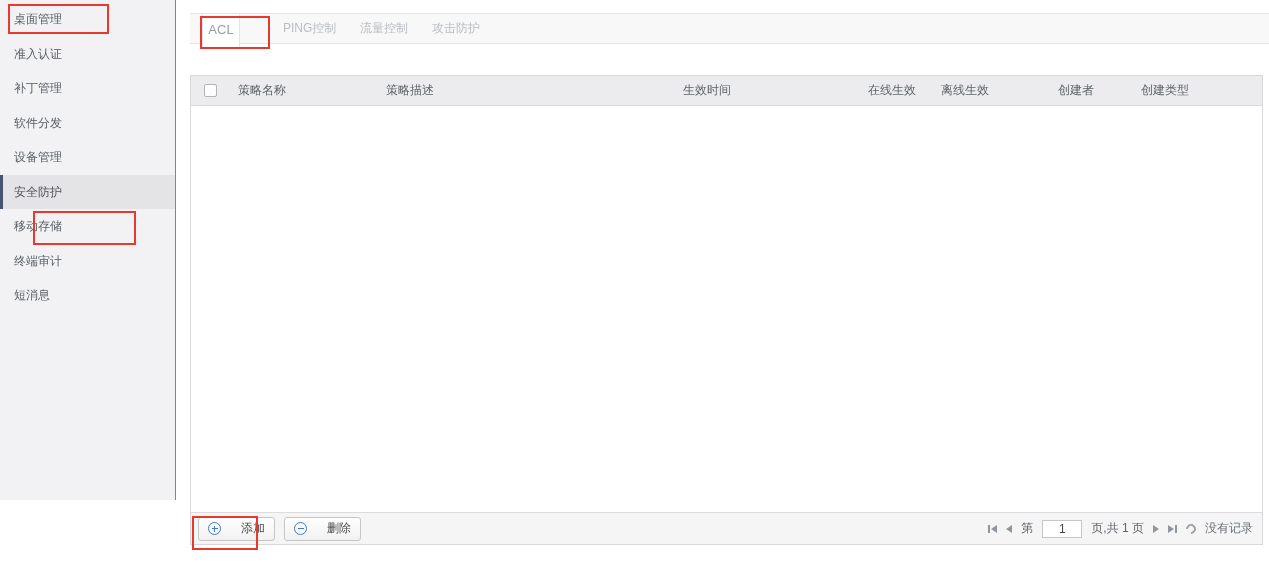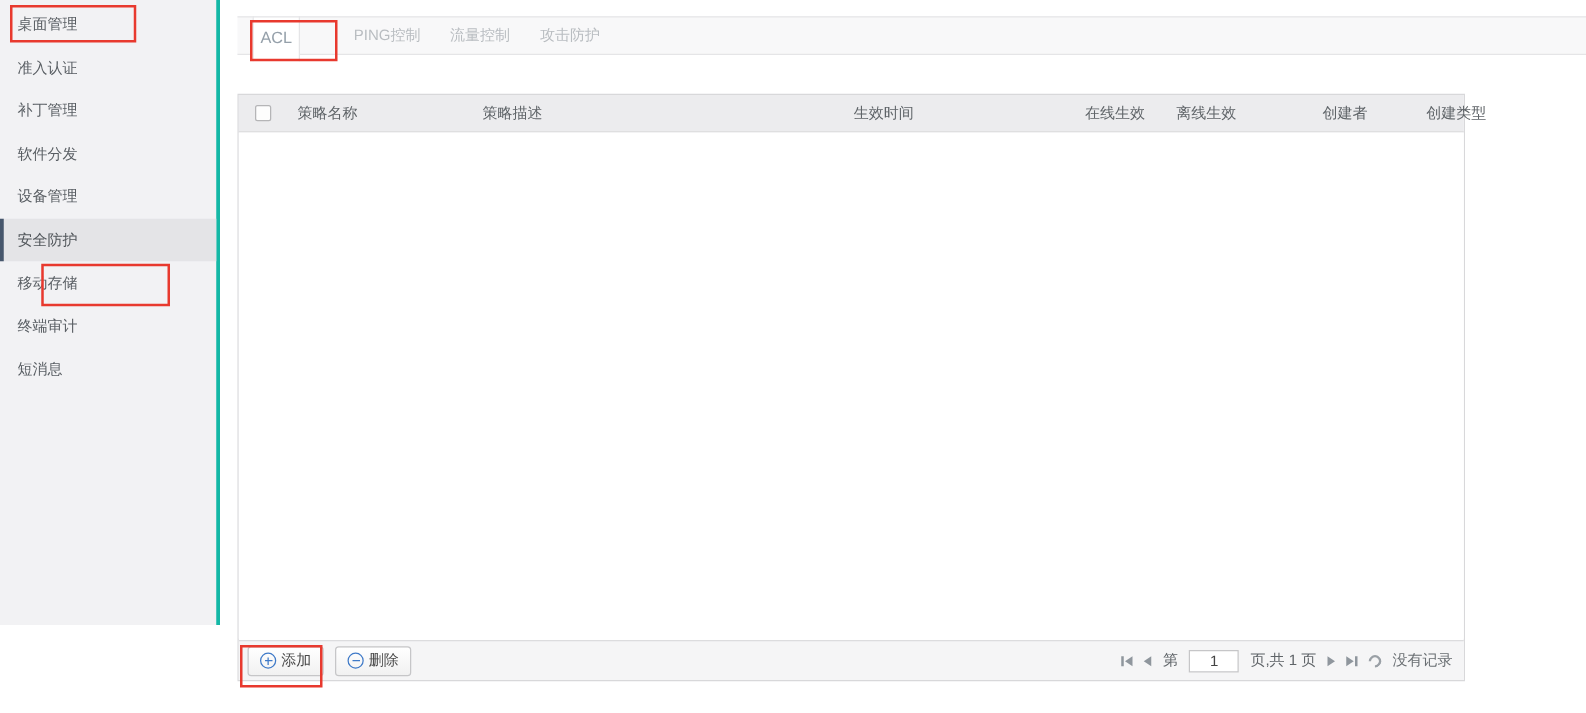--- a/index.html
+++ b/index.html
@@ -5,21 +5,21 @@
   html,body{margin:0;padding:0;}
   body{
     width:1269px;height:570px;position:relative;overflow:hidden;
     background:#ffffff;
     font-family:"Liberation Sans","DejaVu Sans",sans-serif;
     -webkit-font-smoothing:antialiased;
   }
   
   .sidebar{
     position:absolute;left:0;top:0;width:176px;height:500px;
-    background:#f2f2f4;border-right:3px solid #14b8a6;
+    background:#f2f2f4;border-right:1px solid #14b8a6;
     padding-top:2px;box-sizing:border-box;
   }
   .side-item{
     position:relative;height:34.5px;line-height:34.5px;
     padding-left:14px;font-size:12px;color:#595e63;cursor:pointer;
     white-space:nowrap;
   }
   .side-item.selected{background:#e4e4e7;color:#50555a;}
   .sel-bar{position:absolute;left:0;top:0;width:3px;height:100%;background:#46566c;}
   
@@ -36,21 +36,21 @@
     text-align:center;line-height:31px;font-size:13px;color:#95a0aa;
     z-index:2;cursor:pointer;box-sizing:border-box;
   }
   .tab{
     position:absolute;top:0;height:29px;line-height:29px;
     font-size:12px;color:#b9bdc1;cursor:pointer;white-space:nowrap;
   }
   .tab.t1{left:93px;} .tab.t2{left:170px;} .tab.t3{left:242px;}
   
   .grid{
-    position:absolute;left:190px;top:75px;width:982px;height:470px;
+    position:absolute;left:190px;top:75px;width:1073px;height:470px;
     border:1px solid #d8d8da;background:#fff;box-sizing:border-box;
   }
   .grid-head{
     position:relative;height:29px;background:#ececee;
     border-bottom:1px solid #dadadc;
   }
   .hcheck{
     position:absolute;left:13px;top:8px;width:13px;height:13px;
     background:#fdfdfd;border:1px solid #b5b5b7;border-radius:2px;
     box-sizing:border-box;cursor:pointer;
@@ -60,21 +60,21 @@
     font-size:12px;color:#5f6468;cursor:pointer;white-space:nowrap;
   }
   .grid-body{position:absolute;left:0;right:0;top:30px;bottom:33px;background:#fff;}
   
   .grid-foot{
     position:absolute;left:0;right:0;bottom:0;height:32px;
     background:#f5f5f6;border-top:1px solid #dcdcde;
     display:flex;align-items:center;box-sizing:border-box;padding-left:7px;
   }
   .btn{
-    height:24px;display:inline-flex;align-items:center;gap:4px;
+    height:24px;display:inline-flex;align-items:center;gap:20px;
     padding:0 9px;background:linear-gradient(#ffffff,#f1f1f1);
     border:1px solid #c6c6c8;border-radius:3px;
     font-size:12px;color:#4a4a4a;margin-right:9px;cursor:pointer;
     box-sizing:border-box;white-space:nowrap;
   }
   .circle-icon{
     width:13px;height:13px;border:1px solid currentColor;border-radius:50%;
     position:relative;display:inline-block;box-sizing:border-box;flex:0 0 auto;
   }
   .ci-plus::before,.ci-minus::before{

